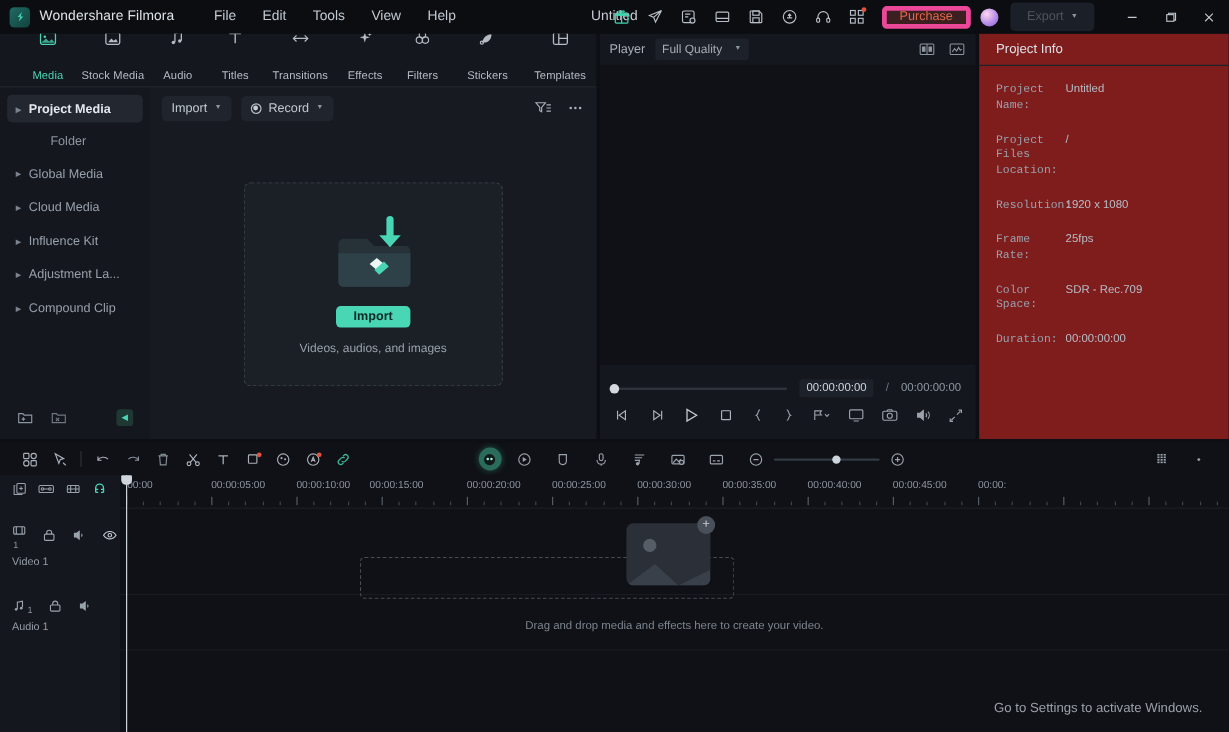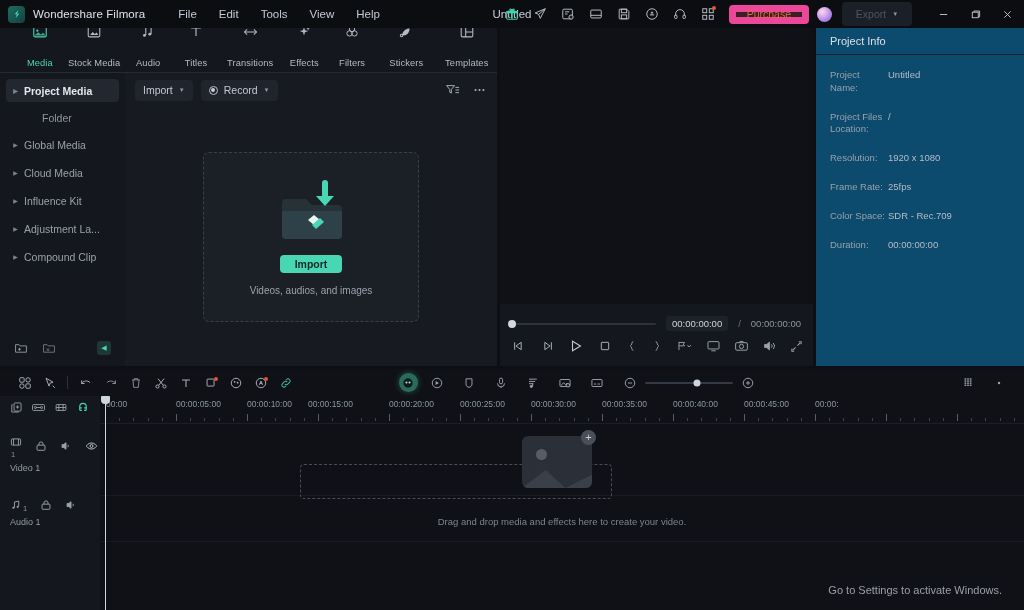--- a/index.html
+++ b/index.html
@@ -39,21 +39,21 @@
     position: relative; border-radius: 3px; cursor: default; color: #b9bfc8;
   }
   .dot-badge {
     position: absolute; top: 5px; right: 5px; width: 4px; height: 4px;
     border-radius: 50%; background: #e0533d;
   }
   .purchase-btn {
     height: 19px; padding: 0 11px; border-radius: 4px;
     background: #3b1f21; color: #e06a4a; font-size: 10.5px;
     display: flex; align-items: center; margin: 0 6px; cursor: pointer;
-    border: 7px solid #ec4899;
+    border: 4px solid #ec4899;
   }
   .avatar {
     width: 15px; height: 15px; border-radius: 50%;
     background: radial-gradient(circle at 35% 32%, #ffd8f2, #b387e8 60%, #8a63c9);
     margin-right: 8px; cursor: pointer;
   }
   .export-btn {
     height: 20px; min-width: 70px; padding: 12px 8px; border-radius: 4px;
     background: #1b1f27; color: #4e545e; font-size: 10.5px;
     display: flex; align-items: center; justify-content: center; gap: 6px;
@@ -169,28 +169,28 @@
   .tc-cur {
     background: #1d2129; border-radius: 3px; padding: 2px 6px;
     font-size: 9.5px; color: #cfd5dd; font-family: "Liberation Sans", sans-serif;
   }
   .tc-sep { font-size: 9.5px; color: #6e7681; }
   .tc-tot { font-size: 9.5px; color: #8e96a1; }
   .ctrl-row { display: flex; align-items: center; gap: 14px; color: #adb4bd; }
   .ctrl-right { margin-left: auto; display: flex; align-items: center; gap: 13px; }
 
   
-  .info-panel { flex: 1; background: #0c4a6e; display: flex; flex-direction: column; }
+  .info-panel { flex: 1; background: #7f1d1d; display: flex; flex-direction: column; }
   .info-head {
     height: 27px; display: flex; align-items: center; padding-left: 14px;
     font-size: 11px; color: #dbe0e7; border-bottom: 1px solid #1d2128; flex: 0 0 27px;
   }
   .info-body { padding: 14px 14px 0 14px; }
   .info-row { display: flex; margin-bottom: 16px; font-size: 9.5px; }
-  .info-key { width: 58px; color: #99a1ac; flex: 0 0 58px; line-height: 1.35; }
+  .info-key { width: 58px; color: #99a1ac; flex: 0 0 58px; line-height: 1.35; font-family: Liberation Mono, monospace; }
   .info-val { color: #b6bdc6; line-height: 1.35; }
 
   
   .timeline { flex: 1; background: #0f1116; display: flex; flex-direction: column; min-height: 0;
     border-top: 3px solid #0d0f14; }
   .tl-toolbar { height: 27px; display: flex; align-items: center; padding: 0 12px; flex: 0 0 27px; }
   .tl-ico {
     width: 25px; height: 22px; display: flex; align-items: center; justify-content: center;
     color: #aab1bb; cursor: pointer; position: relative; border-radius: 3px;
   }
@@ -562,20 +562,42 @@
               </div>
               <div class="import-btn">Import</div>
               <div class="dz-caption">Videos, audios, and images</div>
             </div>
           </div>
         </div>
       </div>
     </div>
 
     <div class="preview-panel">
+      <div class="preview-head">
+        <span class="preview-lbl">Player</span>
+        <div class="quality-sel">
+          <span>Full Quality</span>
+          <span class="caret">▼</span>
+        </div>
+        <div class="preview-head-right">
+          <span class="icon-btn">
+            <svg width="15" height="14" viewBox="0 0 17 16" fill="none" stroke="#8f96a0" stroke-width="1">
+              <rect x="2" y="3" width="13" height="10" rx="1"></rect>
+                <path d="M8.5 3v10"></path>
+                <path d="M4.2 6h2.4v4H4.2zM10.4 6h2.4v4h-2.4z" fill="#8f96a0"></path>
+            </svg>
+          </span>
+          <span class="icon-btn">
+            <svg width="15" height="14" viewBox="0 0 17 16" fill="none" stroke="#8f96a0" stroke-width="1">
+              <rect x="2" y="3" width="13" height="10" rx="1"></rect>
+                <path d="M4 10.5l2.2-3 2 2.2 1.8-3.4 1.6 2.6 1.4-1"></path>
+            </svg>
+          </span>
+        </div>
+      </div>
 
       <div class="stage"></div>
 
       <div class="transport">
         <div class="seek-row">
           <div class="seek-track">
             <span class="seek-knob"></span>
           </div>
           <span class="tc-cur">00:00:00:00</span>
           <span class="tc-sep">/</span>

